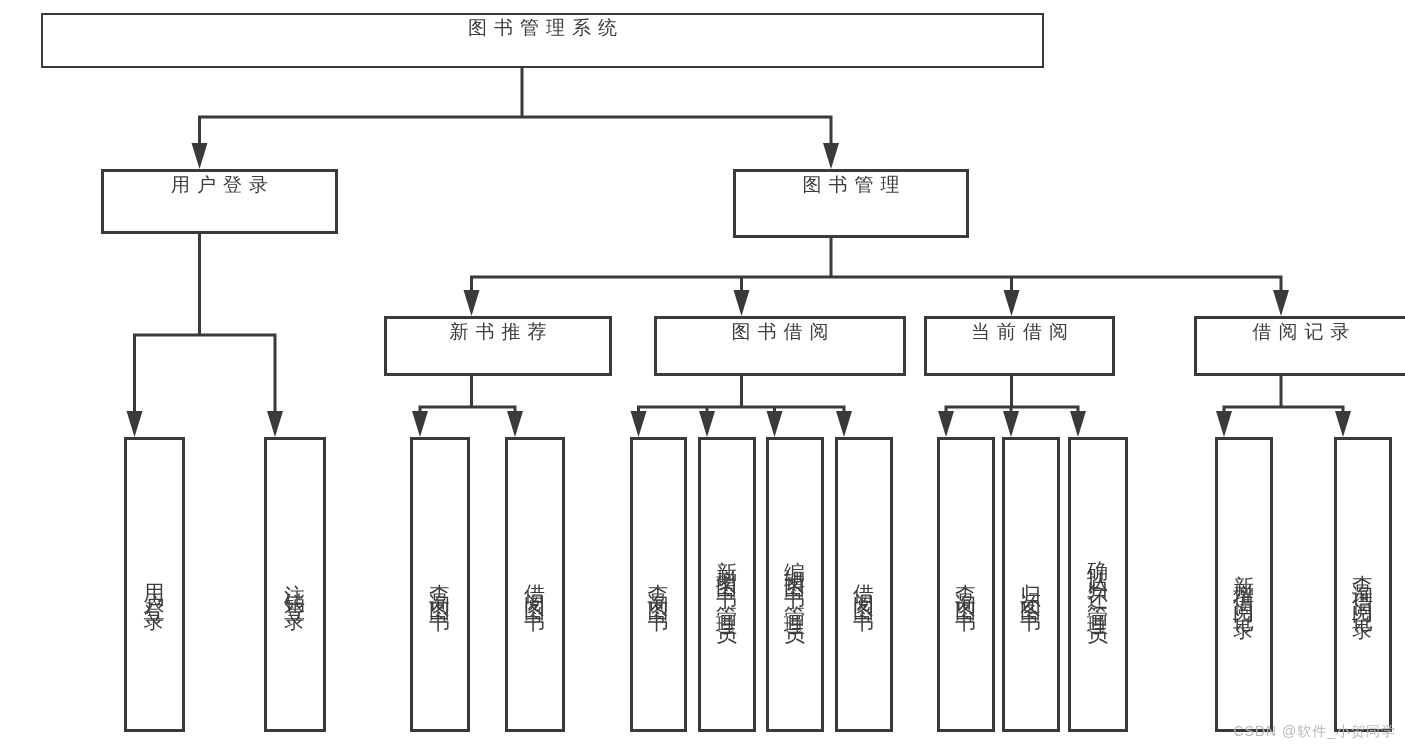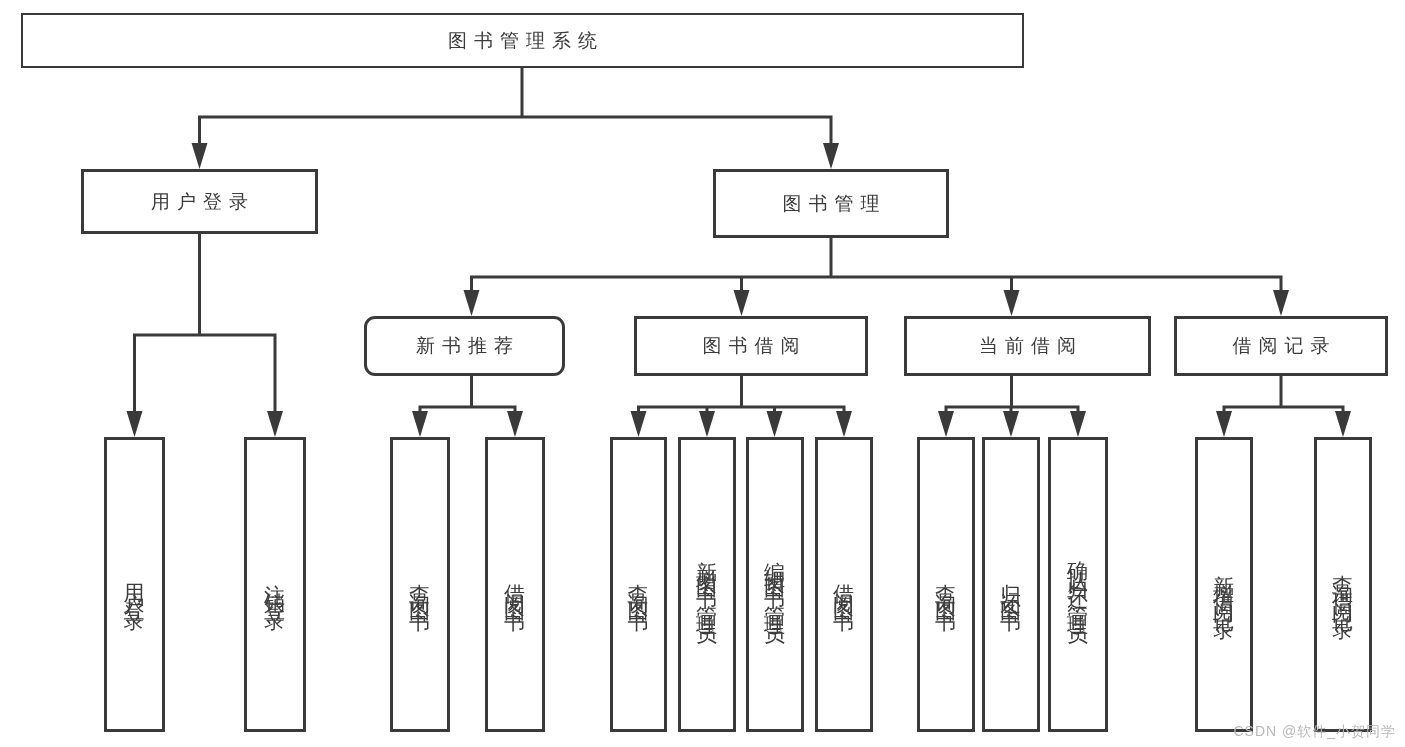--- a/index.html
+++ b/index.html
@@ -33,23 +33,23 @@
   .connector-svg polygon{
     fill:var(--line);
     stroke:none;
   }
   .node{
     position:absolute;
     box-sizing:border-box;
     background:var(--background);
     border:3px solid var(--line);
     display:flex;
-    align-items:center;
     justify-content:center;
     text-align:center;
+    margin-left:20px;
   }
   .hnode{
     font-size:19px;
     letter-spacing:7px;
     text-indent:7px;
     white-space:nowrap;
   }
   .root-node{
     left:21px;top:13px;width:1003px;height:55px;
     border-width:2.5px;
@@ -143,27 +143,27 @@
     <span>图书管理系统</span>
   </div>
 
   <div class="node hnode" style="left:81px;top:169px;width:237px;height:65px;">
     <span>用户登录</span>
   </div>
   <div class="node hnode" style="left:713px;top:169px;width:236px;height:69px;">
     <span>图书管理</span>
   </div>
 
-  <div class="node hnode" style="left:364px;top:316px;width:201px;height:60px;border-radius:11px;">
+  <div class="node hnode" style="left:364px;top:316px;width:228px;height:60px;">
     <span>新书推荐</span>
   </div>
-  <div class="node hnode" style="left:634px;top:316px;width:234px;height:60px;">
+  <div class="node hnode" style="left:634px;top:316px;width:252px;height:60px;">
     <span>图书借阅</span>
   </div>
-  <div class="node hnode" style="left:904px;top:316px;width:247px;height:60px;">
+  <div class="node hnode" style="left:904px;top:316px;width:191px;height:60px;">
     <span>当前借阅</span>
   </div>
   <div class="node hnode" style="left:1174px;top:316px;width:214px;height:60px;">
     <span>借阅记录</span>
   </div>
 
   <div class="node leaf" style="left:104px;width:61px;">
     <span class="vtext">用户登录</span>
   </div>
   <div class="node leaf" style="left:244px;width:62px;">

